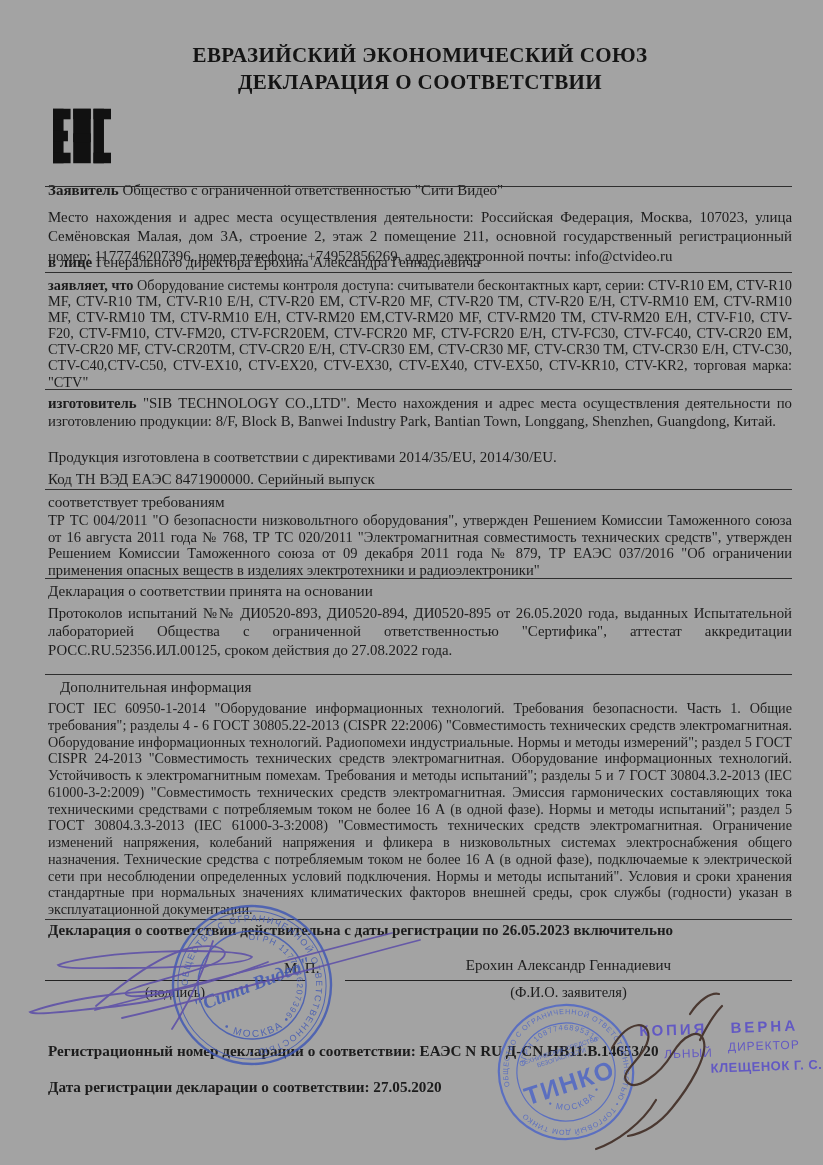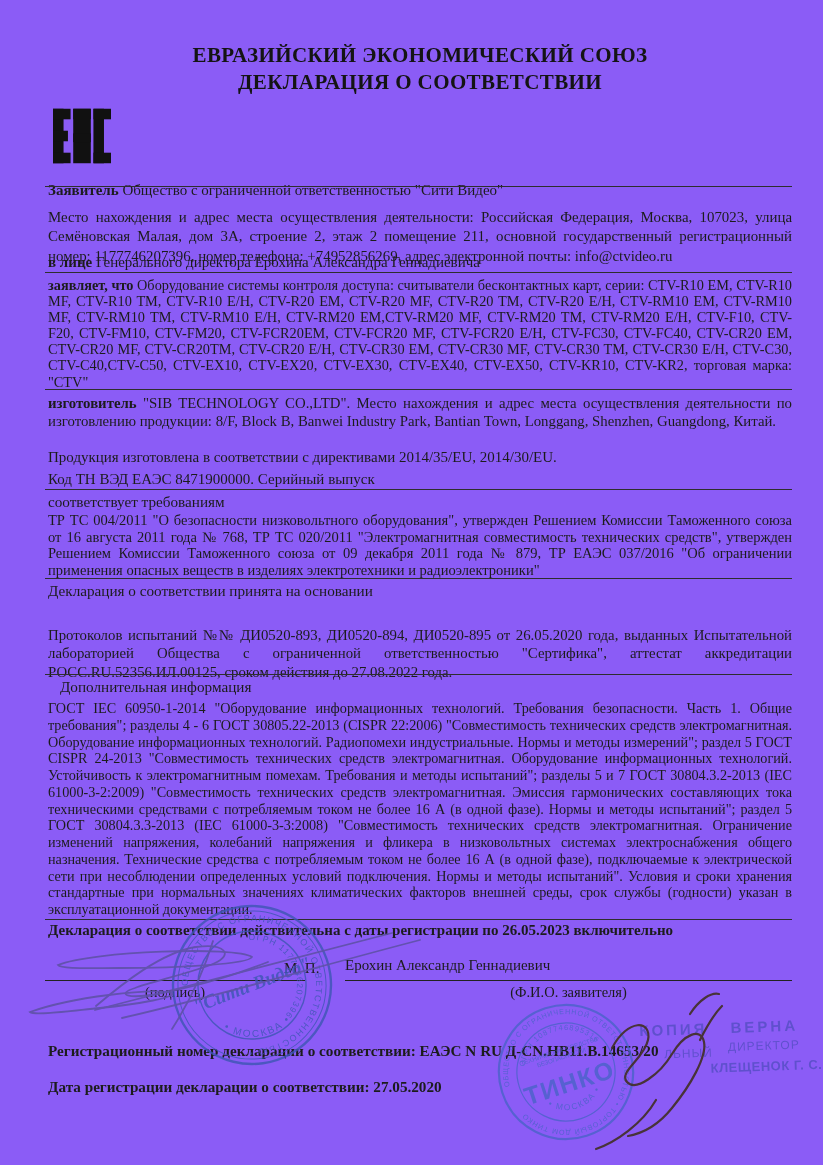--- a/index.html
+++ b/index.html
@@ -1,18 +1,18 @@
 <!DOCTYPE html>
 <html><head>
 <meta charset="utf-8">
 <style>
   html,body{margin:0;padding:0;background:#e8e8e6;}
   .page{
     position:relative;width:823px;height:1165px;margin:0 auto;
-    background:#8b5cf6;overflow:hidden;
+    background:#a3a3a3;overflow:hidden;
     font-family:"Liberation Serif", serif;color:#1c1c1c;
   }
   .abs{position:absolute;left:48px;width:744px;}
   .title{top:42px;text-align:center;font-weight:bold;font-size:21px;line-height:27px;letter-spacing:.4px;color:#141414;}
   .eac{position:absolute;left:53px;top:106px;width:58px;height:60px;}
   .line{position:absolute;left:45px;width:747px;border-top:1.6px solid #2e2e2e;height:0;}
   .row{font-size:15px;}
   .row b{font-weight:bold;}
   .just{text-align:justify;}
   .applicant{top:166px;margin-top:16px;}
@@ -24,32 +24,32 @@
   .hr3{top:389px;}
   .manufacturer{top:394px;font-size:14.8px;line-height:18.4px;}
   .directives{top:449px;}
   .code{top:471px;}
   .hr4{top:489px;}
   .heading{font-weight:normal;font-size:15.2px;}
   .complies{top:493px;}
   .requirements{top:512px;font-size:14.5px;line-height:16.6px;}
   .hr5{top:578px;}
   .basis-h{top:582px;}
-  .basis{top:604px;font-size:14.8px;line-height:18.3px;margin-top:22px;}
+  .basis{top:604px;font-size:14.8px;line-height:18.3px;}
   .scheme{top:657px;}
   .hr6{top:674px;}
   .additional-h{top:678px;margin-left:12px;}
   .additional{top:700px;font-size:14.2px;line-height:16.75px;}
   .hr7{top:919px;}
   .validity{top:922px;font-weight:bold;font-size:15px;}
   .mp{position:absolute;left:284px;top:960px;font-size:15px;}
   .sigline{position:absolute;border-top:1.4px solid #222;height:0;}
   .sigline-left{left:45px;top:980px;width:260px;}
   .sigcap-left{position:absolute;left:45px;top:984px;width:260px;text-align:center;font-size:14.5px;}
-  .fio-name{position:absolute;left:345px;top:957px;width:447px;font-size:15px;}
+  .fio-name{position:absolute;left:345px;top:957px;width:447px;text-align:center;font-size:15px;}
   .fio-line{left:345px;top:980px;width:447px;}
   .fio-cap{position:absolute;left:345px;top:984px;width:447px;text-align:center;font-size:14.5px;}
   .regnum{top:1042px;font-weight:bold;font-size:15.2px;}
   .regdate{top:1078px;font-weight:bold;font-size:15.2px;}
   .overlay{position:absolute;left:0;top:0;width:823px;height:1165px;pointer-events:none;}
   .stamp-sans{font-family:"Liberation Sans", sans-serif;}
 </style>
 </head>
 <body>
 

